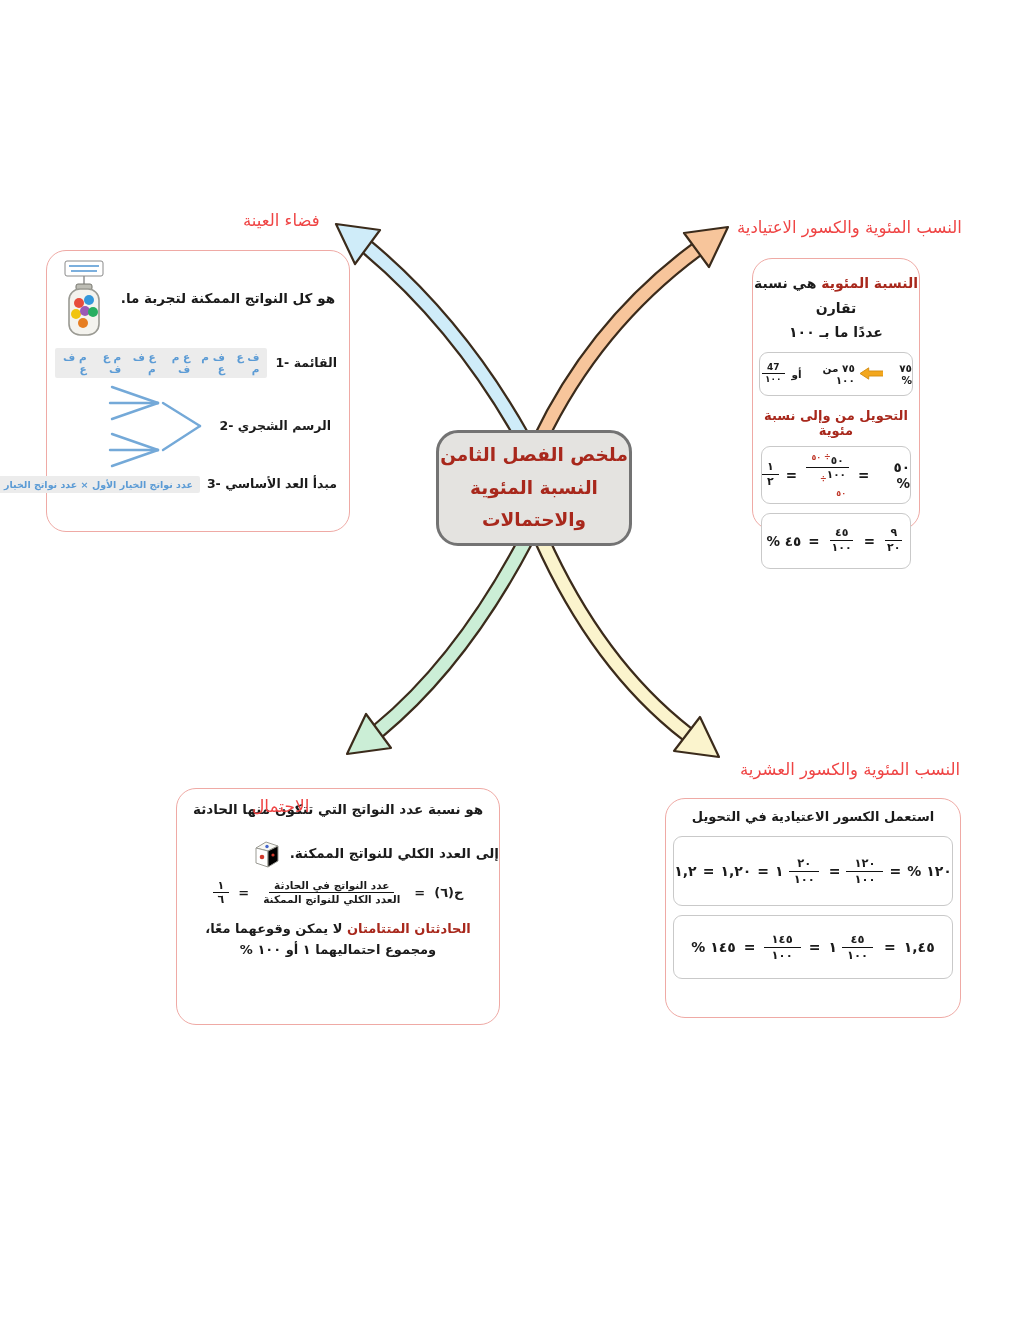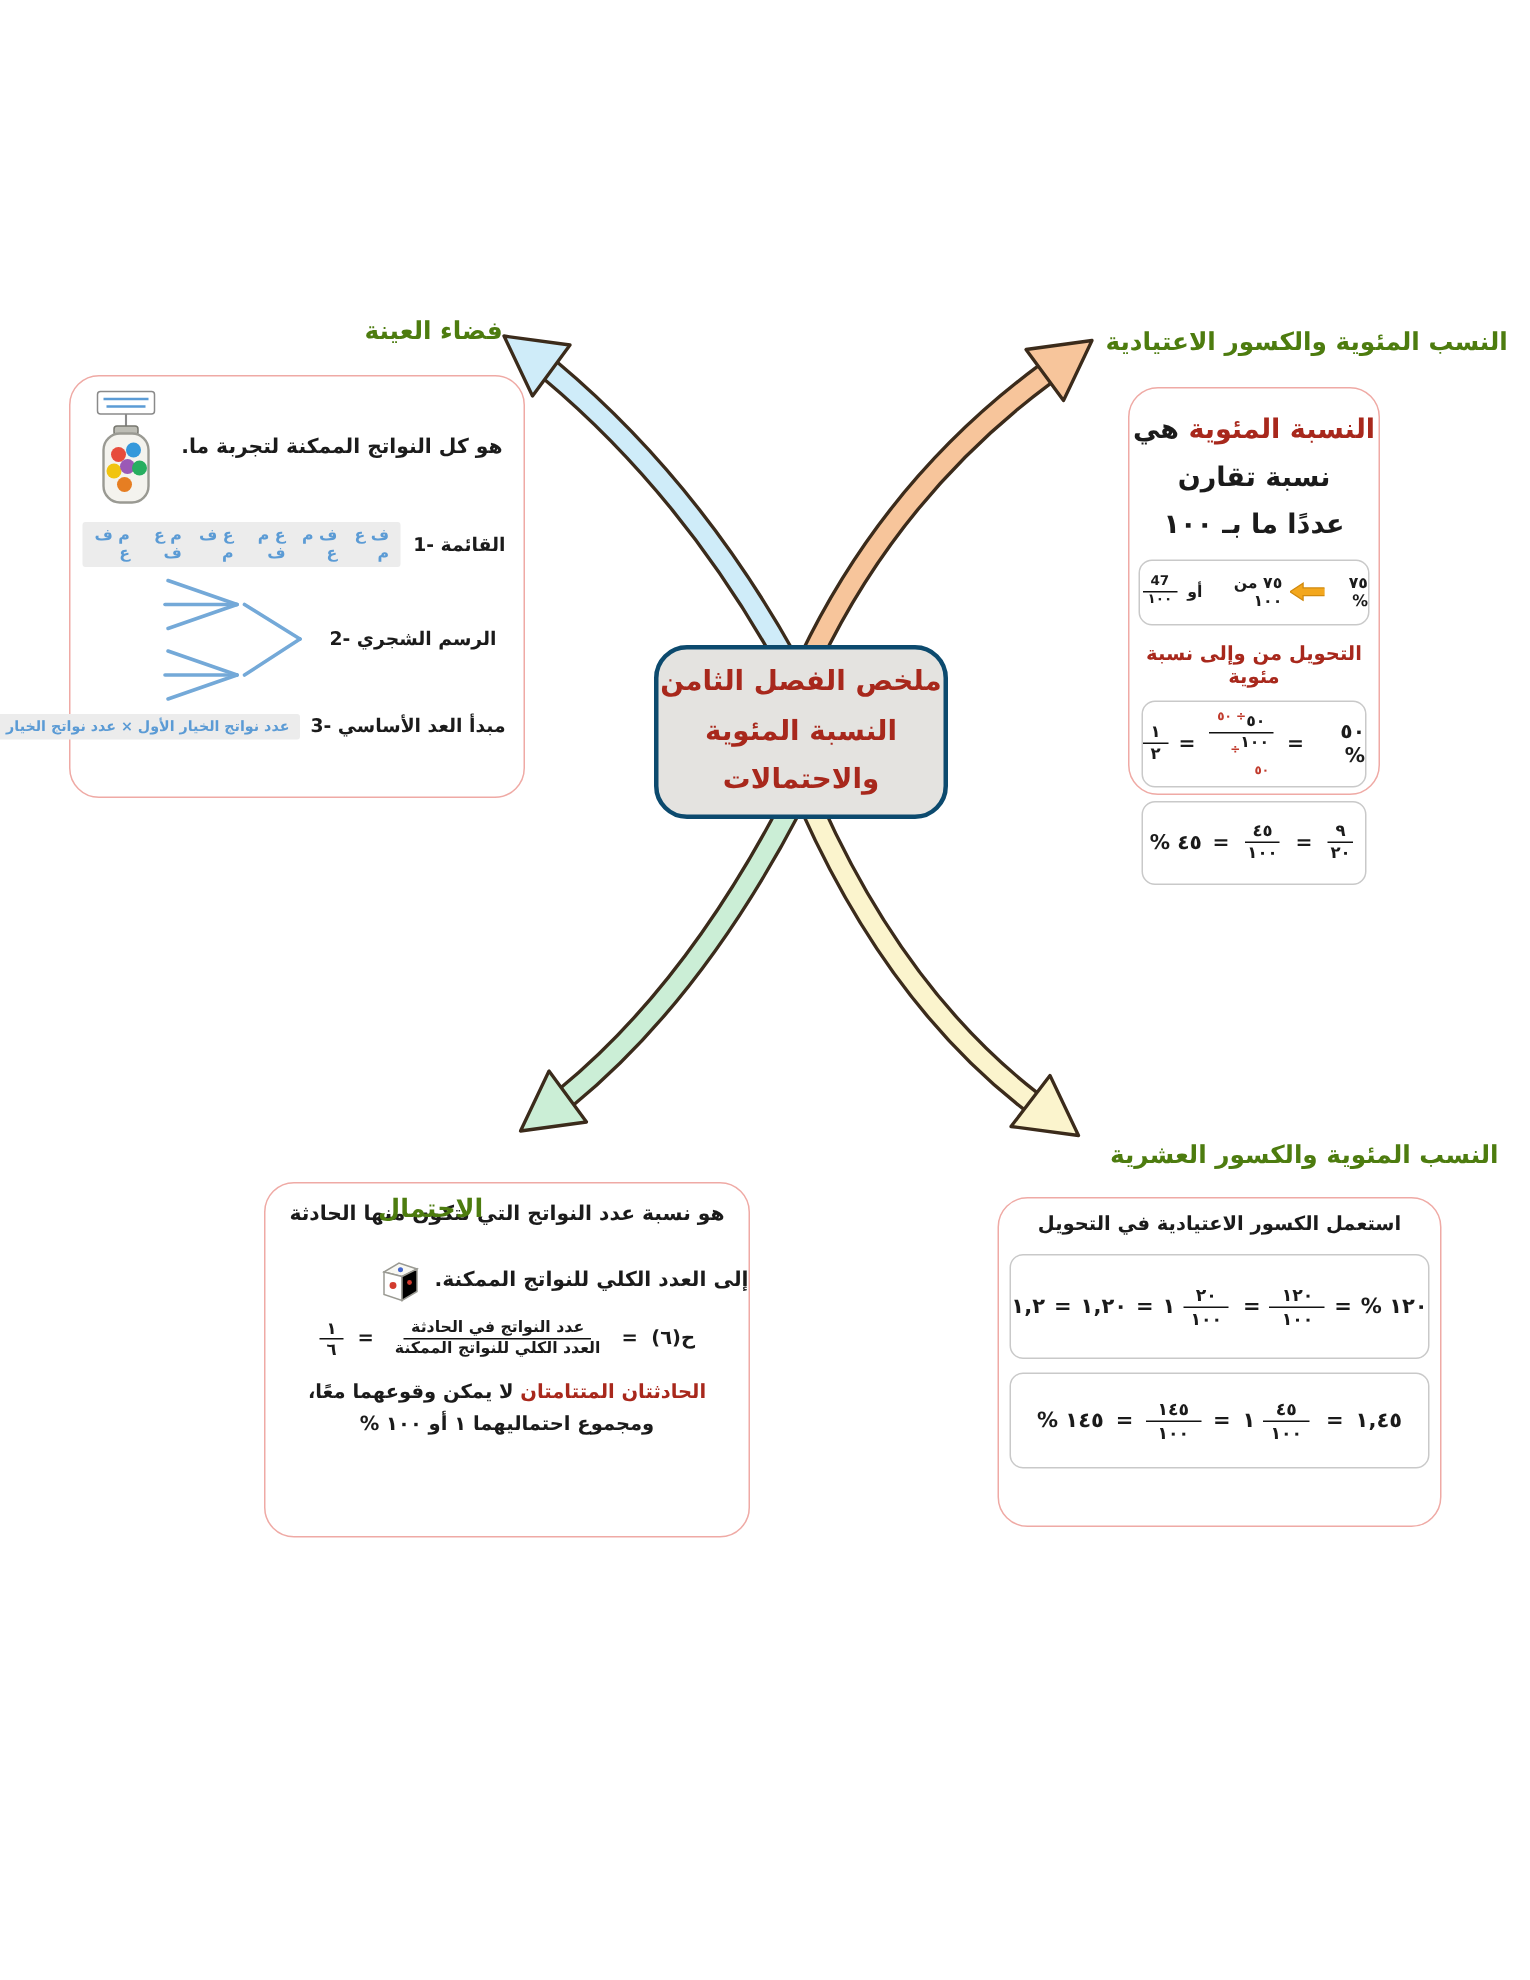--- a/index.html
+++ b/index.html
@@ -5,27 +5,27 @@
   html,body{margin:0;padding:0;}
   body{
     width:1020px;height:1320px;position:relative;background:#ffffff;
     font-family:"DejaVu Sans",sans-serif;color:#1b1b1b;overflow:hidden;
   }
   
   #connectors{position:absolute;left:0;top:0;z-index:0;}
   
   .center-node{
     position:absolute;left:436px;top:430px;width:190px;height:110px;z-index:2;
-    background:#e4e3e0;border:3px solid #0c4a6e;border-radius:22px;
+    background:#e4e3e0;border:3px solid #737373;border-radius:22px;
     display:flex;flex-direction:column;align-items:center;justify-content:center;
     color:#a8281c;font-weight:700;font-size:18.5px;line-height:1.75;direction:rtl;text-align:center;
   }
   
   .branch-title{
-    position:absolute;z-index:2;color:#4d7c0f;font-weight:700;font-size:16.5px;
+    position:absolute;z-index:2;color:#ef4444;font-weight:400;font-size:16.5px;
     direction:rtl;white-space:nowrap;
   }
   
   .panel{
     position:absolute;z-index:1;background:#ffffff;border:1.6px solid #efaaa5;
     border-radius:20px;direction:rtl;box-sizing:border-box;
   }
   .txt{font-size:13.5px;font-weight:700;line-height:1.6;}
   .red{color:#a8281c;}
   .gbox{background:#ececec;color:#5b9bd5;border-radius:2px;}
@@ -126,21 +126,21 @@
       </g>
     </svg>
   </div>
   <div class="row" style="margin:2px 12px 0 6px;gap:7px;">
     <span class="txt" style="font-size:12.5px;white-space:nowrap;" dir="ltr">3- مبدأ العد الأساسي</span>
     <div class="gbox" style="padding:3px 7px;font-size:9.5px;font-weight:700;white-space:nowrap;">عدد نواتج الخيار الأول × عدد نواتج الخيار الثاني</div>
   </div>
 </div>
 
 <div class="panel" style="left:752px;top:258px;width:168px;height:272px;">
-  <div style="text-align:center;margin-top:12px;font-size:18px;font-weight:700;line-height:1.75;">
+  <div style="text-align:center;margin-top:12px;font-size:14px;font-weight:700;line-height:1.75;">
     <span class="red">النسبة المئوية</span>
     <span>هي نسبة تقارن</span>
     <div>عددًا ما بـ ١٠٠</div>
   </div>
   <div class="wbox eq-row" style="margin:7px 6px 0 6px;height:44px;gap:5px;font-size:10.5px;">
     <span>٧٥ %</span>
     <svg width="27" height="13" viewBox="0 0 27 13">
       <polygon points="0,6.5 10,0 10,3.6 27,3.6 27,9.4 10,9.4 10,13" fill="#f3a71d" stroke="#d18a0e" stroke-width="1"></polygon>
     </svg>
     <span>٧٥ من ١٠٠</span>

